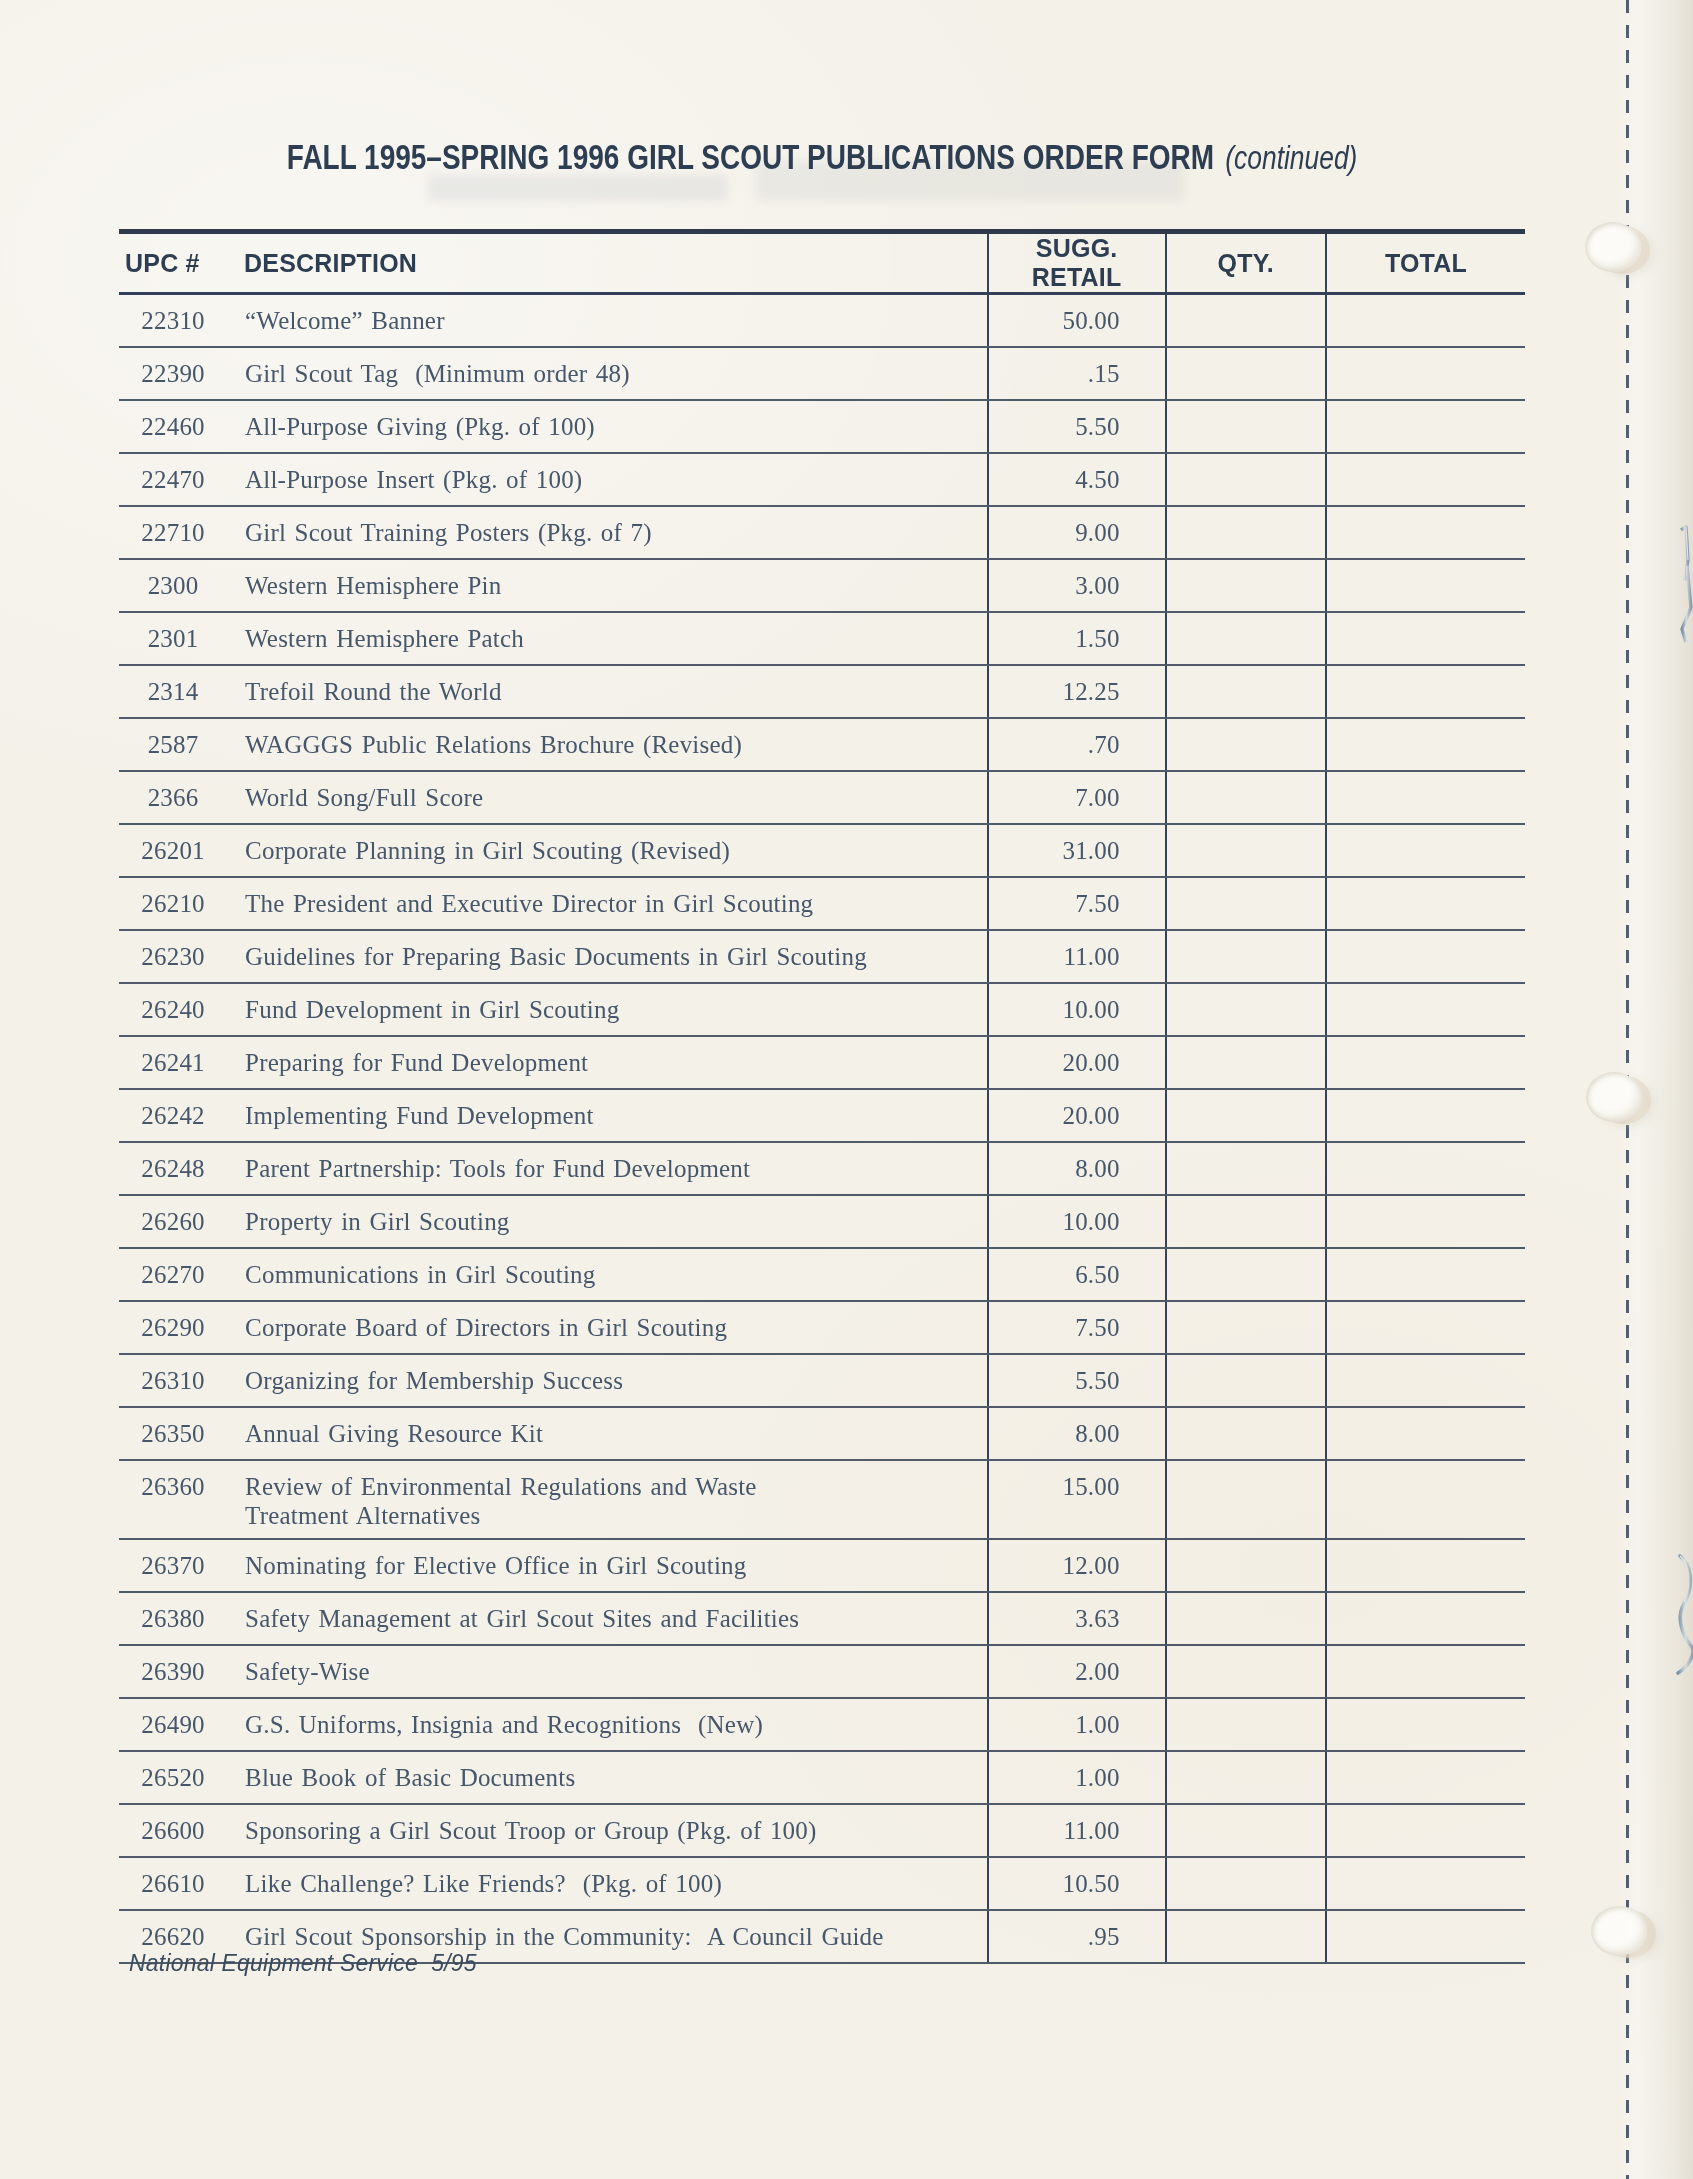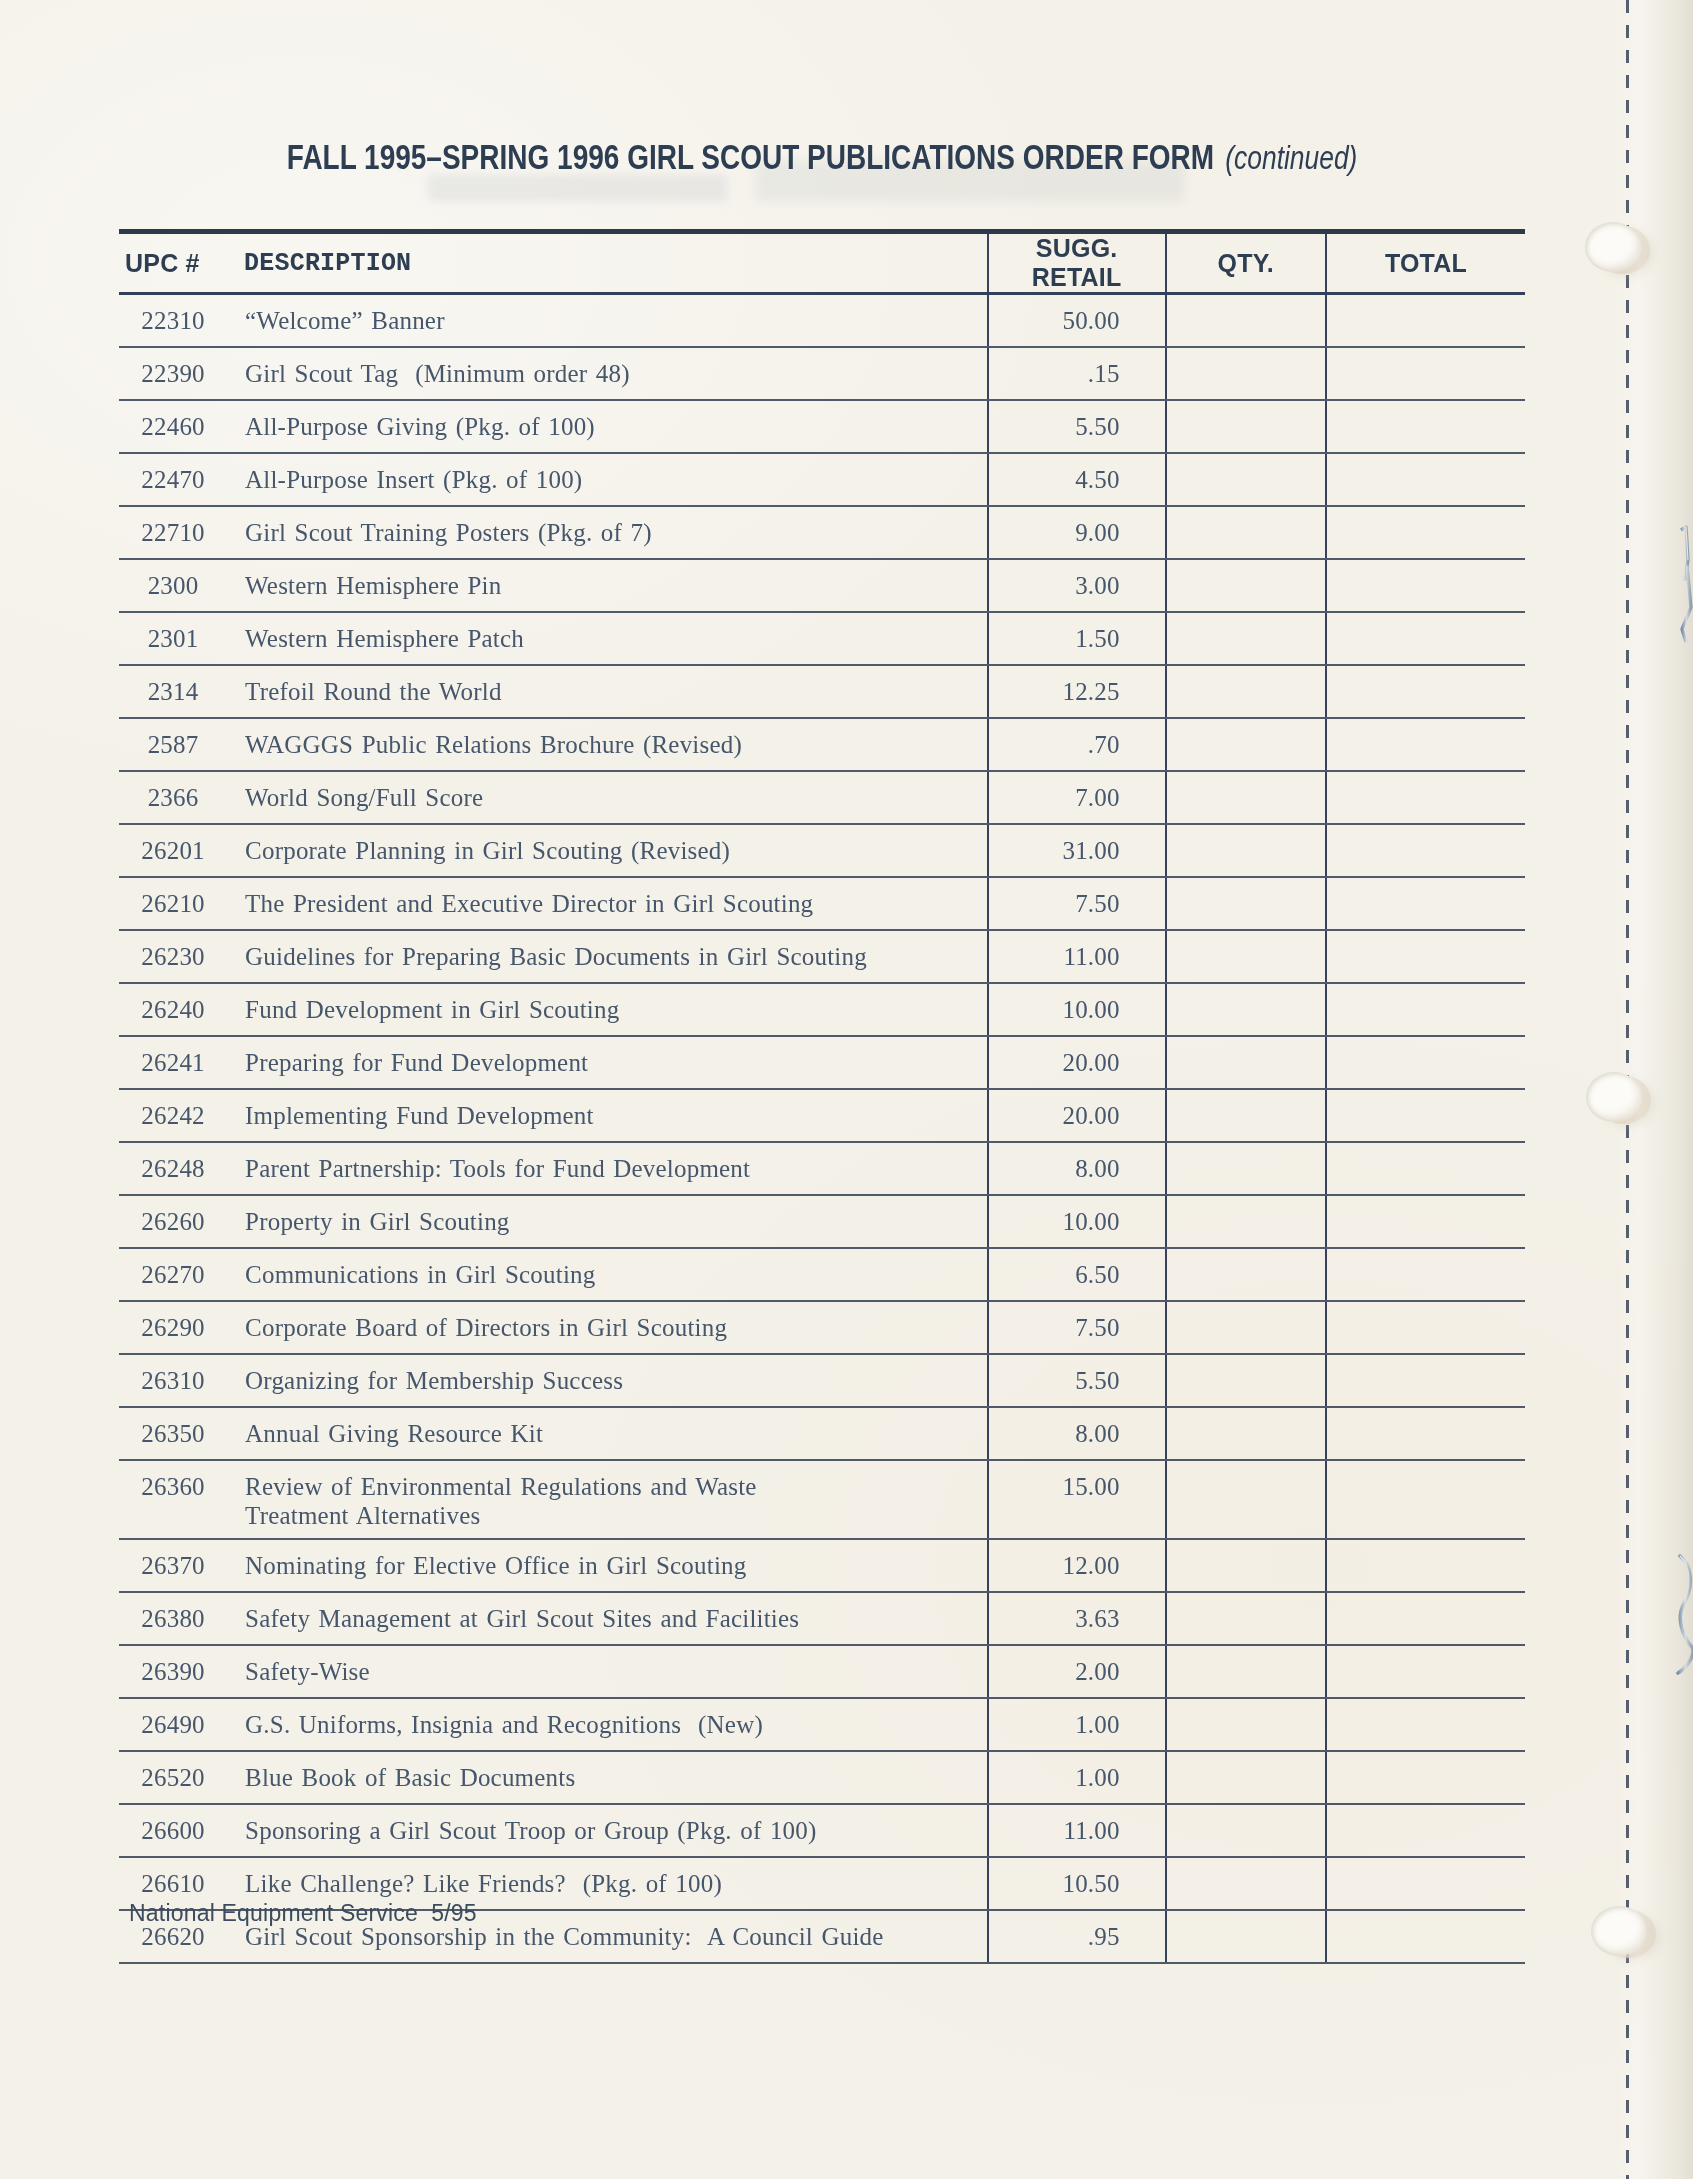--- a/index.html
+++ b/index.html
@@ -65,21 +65,21 @@
     font-family: "Liberation Sans", sans-serif;
     font-weight: bold;
     font-size: 25px;
     letter-spacing: 0.2px;
     color: #2e3e52;
     border-bottom: 3px solid #32405a;
     vertical-align: middle;
     padding: 0;
   }
   th.h-upc  { text-align: left; padding-left: 6px; }
-  th.h-desc { text-align: left; font-family: Liberation Mono, monospace; }
+  th.h-desc { text-align: left; }
   th.h-retail, th.h-qty, th.h-total { text-align: center; }
   th.h-retail, th.h-qty, th.h-total { border-left: 2px solid #35425a; }
 
   tbody tr { height: 53px; }
   tbody tr.tall { height: 79px; }
   td {
     font-size: 25px;
     color: #46566b;
     vertical-align: top;
     padding-top: 11px;
@@ -91,26 +91,27 @@
   }
   td.td-upc    { text-align: center; padding-right: 18px; }
   td.td-desc   { text-align: left; }
   td.td-retail { text-align: right; padding-right: 45px; border-left: 2px solid #35425a; padding-left: 47px; }
   td.td-qty    { border-left: 2px solid #35425a; }
   td.td-total  { border-left: 2px solid #35425a; }
 
   
   .footer {
     position: absolute;
-    left: 129px; top: 1900px;
+    left: 129px; top: 1950px;
     font-family: "Liberation Sans", sans-serif;
     font-size: 23px;
     color: #3c4c5e;
     white-space: pre;
     letter-spacing: 0.2px;
+    font-style: italic;
   }
 
   
   .perforation {
     position: absolute;
     left: 1626px; top: 0;
     width: 3px; height: 2179px;
     background: repeating-linear-gradient(to bottom, #3b4657 0 13px, rgba(0,0,0,0) 13px 25px);
   }
   .hole {

